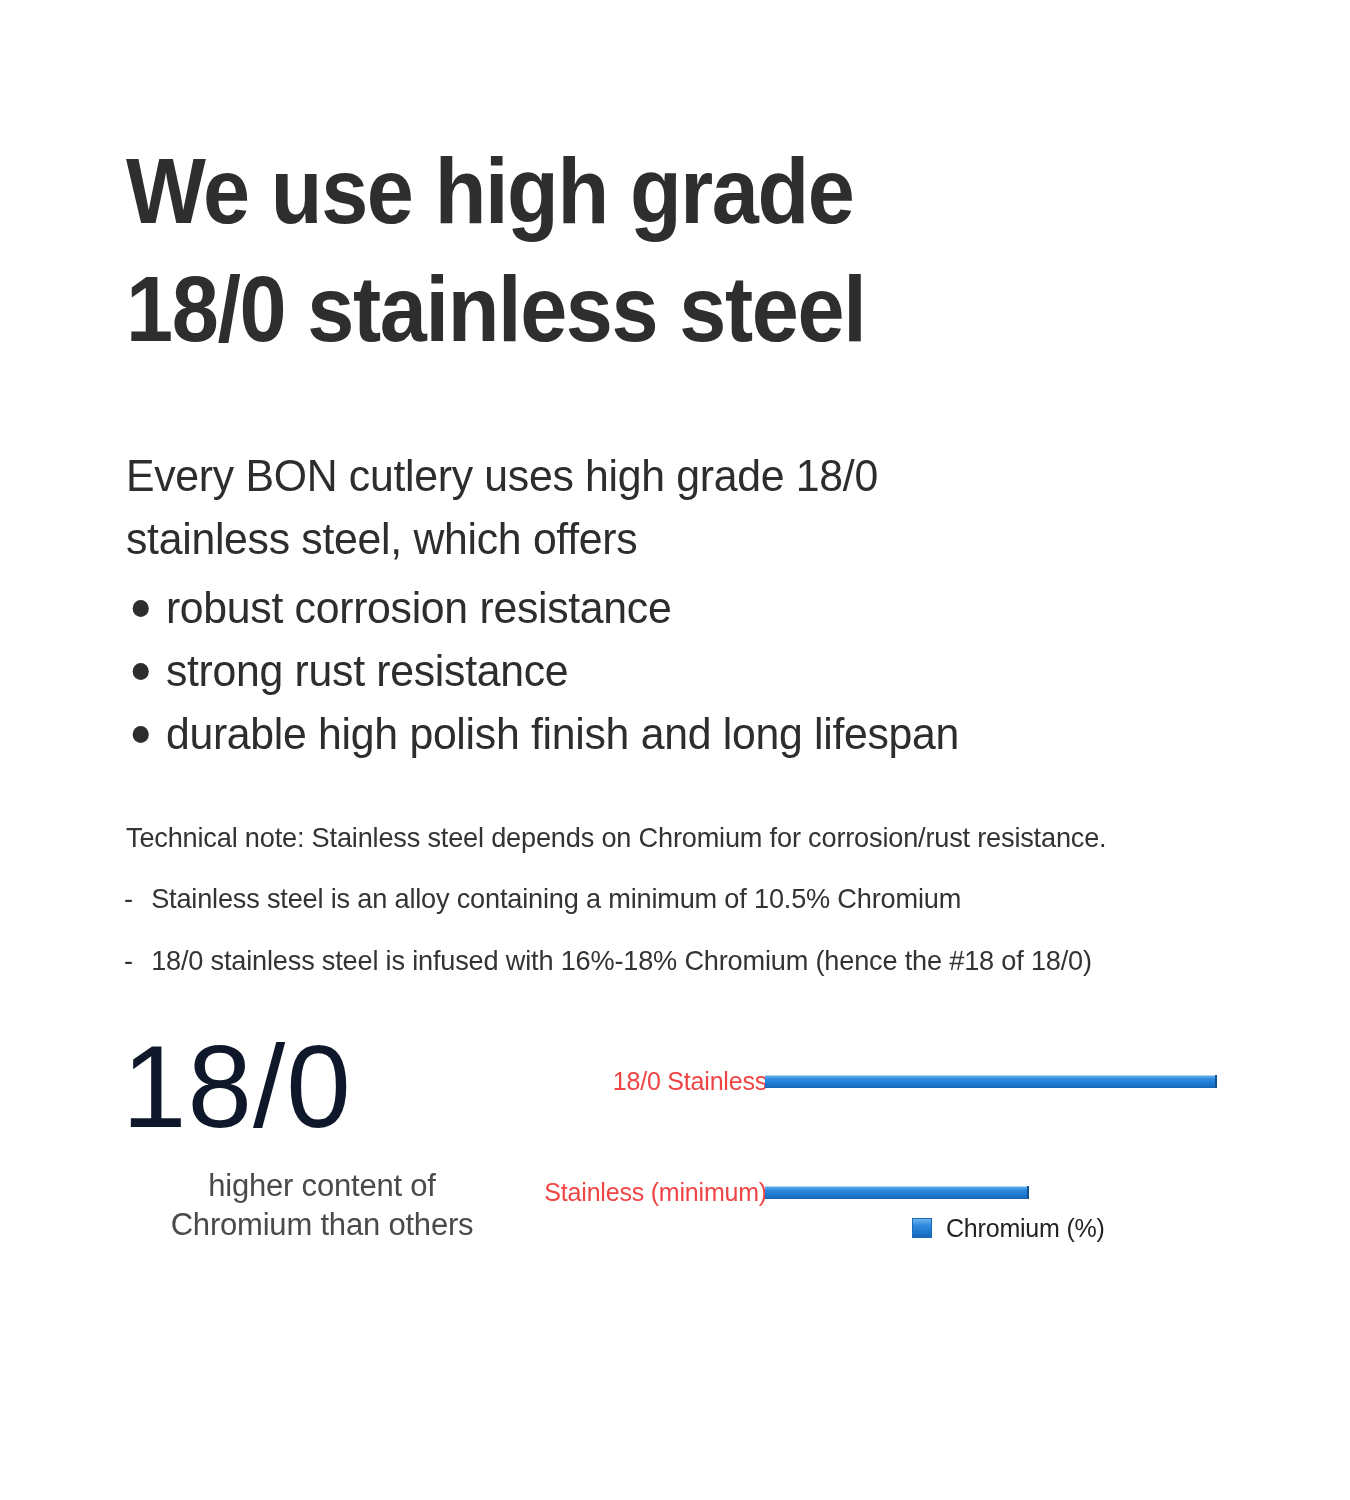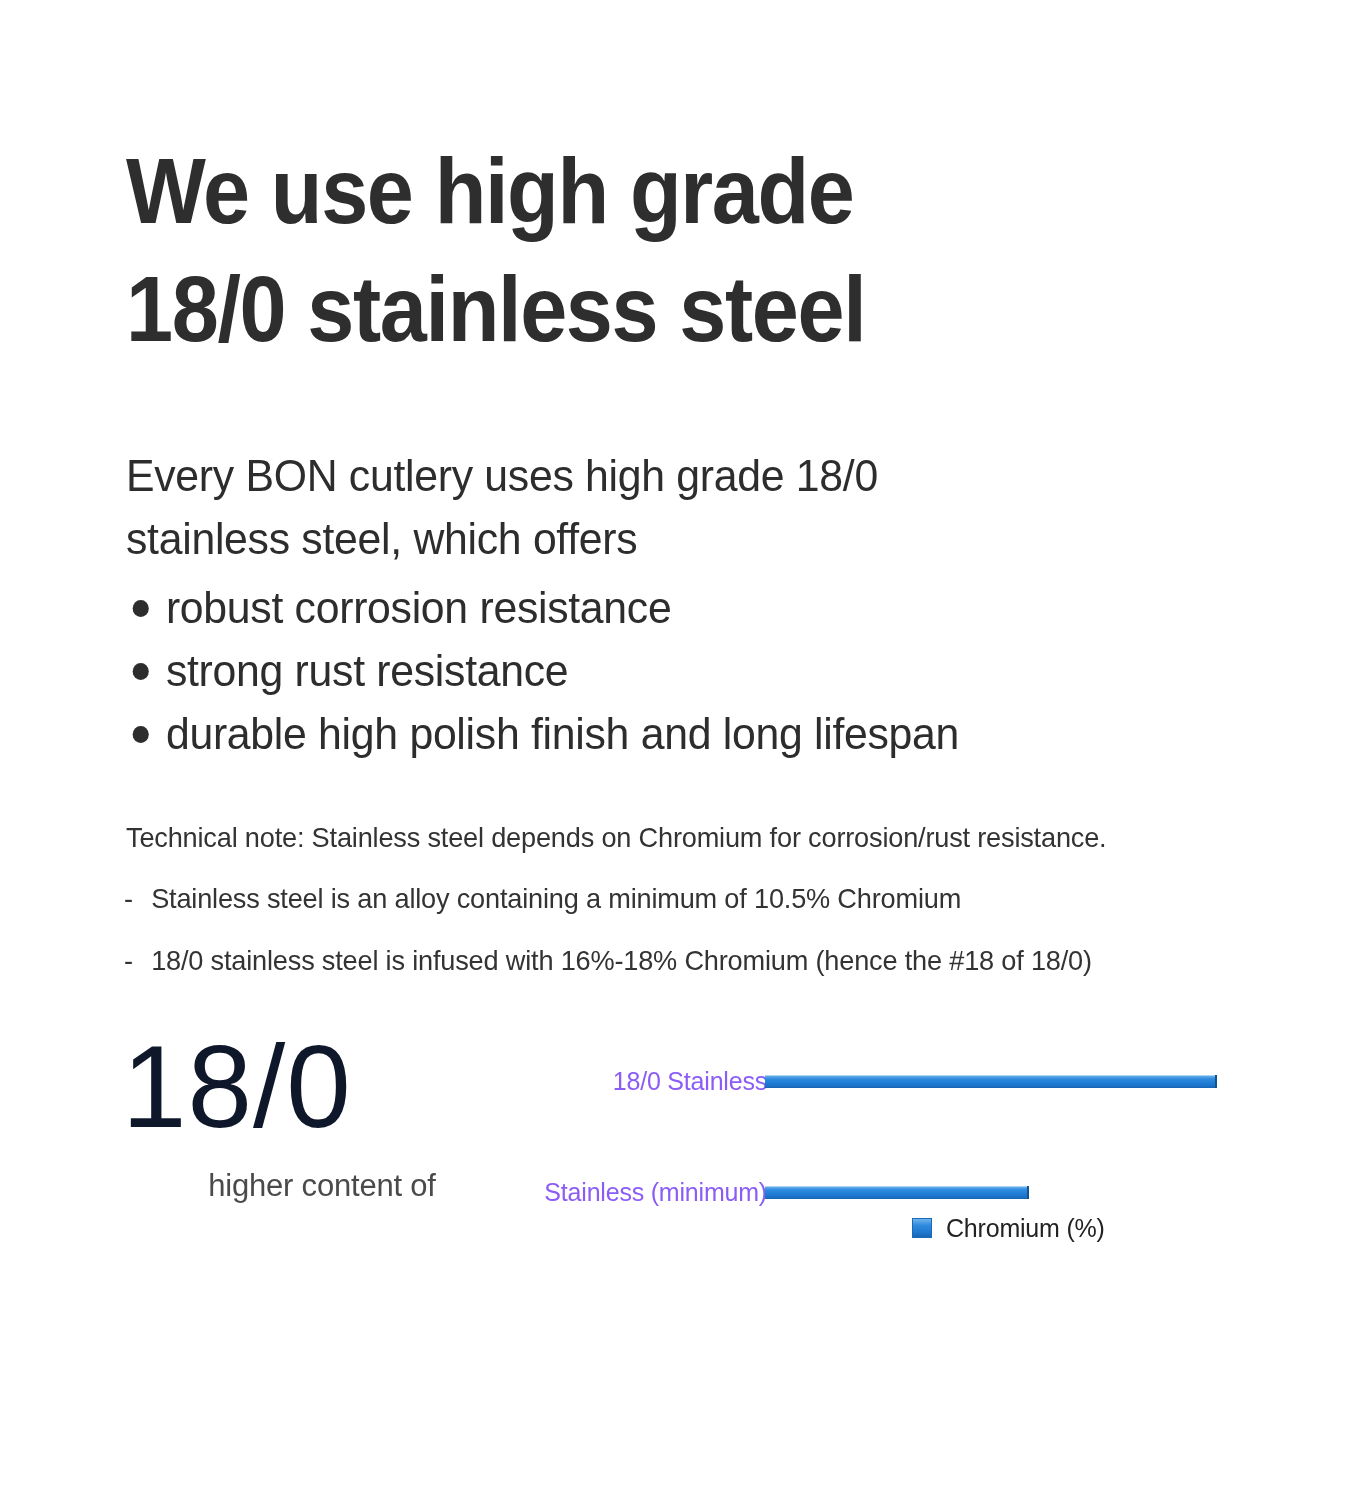--- a/index.html
+++ b/index.html
@@ -173,21 +173,21 @@
   .chart-row.r0 { top: 22px; }
   .chart-row.r1 { top: 133px; }
 
   .chart-label {
     position: absolute;
     right: 513px;
     width: 420px;
     text-align: right;
     font-size: 25px;
     line-height: 26px;
-    color: #8b5cf6;
+    color: #ef4444;
     letter-spacing: -0.2px;
     white-space: nowrap;
   }
   .chart-track {
     position: absolute;
     left: 245px;
     width: 480px;
     height: 26px;
   }
   .chart-bar {
@@ -271,20 +271,21 @@
     <div class="tech-row">
       <div class="tech-dash">-</div>
       <div class="tech-text">18/0 stainless steel is infused with 16%-18% Chromium (hence the #18 of 18/0)</div>
     </div>
   </div>
 
   <div class="stat-block">
     <div class="stat-number">18/0</div>
     <div class="stat-caption">
       <span class="cap-line">higher content of</span>
+      <span class="cap-line">Chromium than others</span>
     </div>
   </div>
 
   <div class="chart">
 
     <div class="chart-row r0">
       <div class="chart-label">18/0 Stainless</div>
       <div class="chart-track">
         <div class="chart-bar" style="width: 94.2408%;"></div>
       </div>

